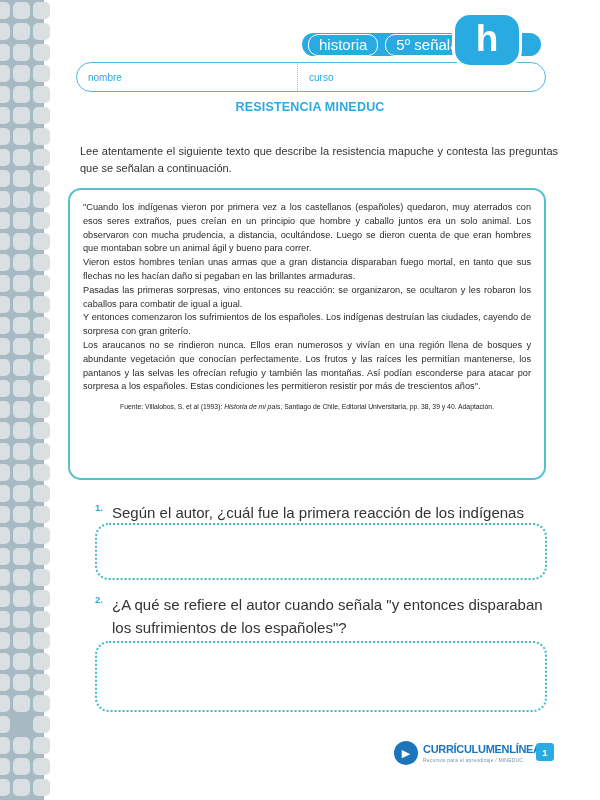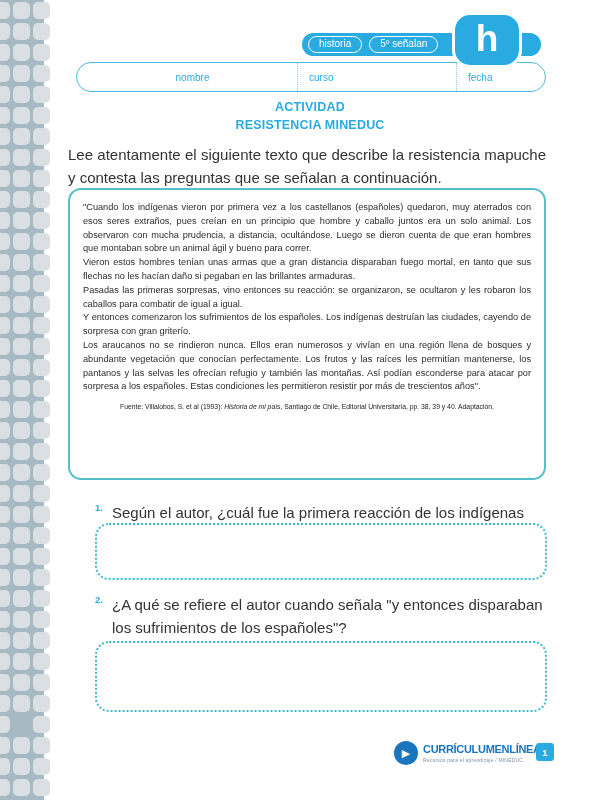--- a/index.html
+++ b/index.html
@@ -9,38 +9,38 @@
     background:#ffffff; position:relative; overflow:hidden;
     color:#333;
   }
   
   #sidebar-band { position:absolute; left:0; top:0; width:44px; height:800px; background:#a7b9c2; }
   #sidebar-squares { position:absolute; left:0; top:0; width:60px; height:800px; }
   #sidebar-squares .sq { position:absolute; width:17px; height:17px; border-radius:5px; background:#d9dfe2; }
   
   .tabs-bar { position:absolute; left:302px; top:33px; width:239px; height:23px;
     background:#29abe2; border-radius:12px; display:flex; align-items:center; padding-left:6px; gap:7px; }
-  .tab-pill { border:1.5px solid #ffffff; border-radius:10px; color:#fff; font-size:10px;
+  .tab-pill { border:1.5px solid #ffffff; border-radius:10px; color:#fff; font-size:15px;
     padding:2px 10px 3px; line-height:1; white-space:nowrap; background:transparent; }
   .h-tile { position:absolute; left:452px; top:12px; width:70px; height:56px; background:#29abe2;
     border:3px solid #ffffff; border-radius:18px; display:flex; align-items:center; justify-content:center;
     z-index:3; }
   .h-tile span { color:#fff; font-size:37px; font-weight:bold; line-height:1; margin-top:-4px; }
   
   .form-row { position:absolute; left:76px; top:62px; width:470px; height:30px;
     border:1px solid #4db9e4; border-radius:15px; display:flex; z-index:1; background:#fff; }
   .form-cell { display:flex; align-items:center; padding-left:11px; color:#29abe2; font-size:10px; }
-  .cell-nombre { width:220px;justify-content:center; }
+  .cell-nombre { width:220px; }
   .cell-curso  { width:159px; border-left:1px dotted #8ccdea;align-items:center; }
   .cell-fecha  { flex:1; border-left:1px dotted #8ccdea; }
   
   .title-block { position:absolute; left:65px; top:98px; width:490px; text-align:center; }
   .title-line { color:#29abe2; font-weight:bold; font-size:12.5px; line-height:1.45; letter-spacing:.2px; }
   
-  .instruction { position:absolute; left:68px; top:143px; width:478px; font-size:15px;
+  .instruction { position:absolute; left:80px; top:143px; width:478px; font-size:11px;
     line-height:1.55; color:#333; text-align:justify; }
   
   .reading-box { position:absolute; left:68px; top:188px; width:478px; height:292px;
     border:2.5px solid #55c0cb; border-radius:13px; padding:11px 13px 6px; background:#fff; }
   .reading-box p { font-size:9.2px; line-height:1.5; color:#2b2b2b; text-align:justify; }
   .source-line { margin-top:9px; font-size:6.8px; color:#222; text-align:center; white-space:nowrap; }
   .source-line .it { font-style:italic; }
   
   .question { position:absolute; display:flex; }
   .q1 { left:95px; top:502px; width:455px; }
@@ -189,27 +189,23 @@
   <span>h</span>
 </div>
 
 <div class="form-row">
   <div class="form-cell cell-nombre">
     <span>nombre</span>
   </div>
   <div class="form-cell cell-curso">
     <span>curso</span>
   </div>
-  <div class="form-cell cell-fecha">
-    <span>fecha</span>
-  </div>
 </div>
 
 <div class="title-block">
-  <div class="title-line">ACTIVIDAD</div>
   <div class="title-line">RESISTENCIA MINEDUC</div>
 </div>
 
 <div class="instruction">Lee atentamente el siguiente texto que describe la resistencia mapuche y contesta las preguntas que se señalan a continuación.</div>
 
 <div class="reading-box">
   <p>"Cuando los indígenas vieron por primera vez a los castellanos (españoles) quedaron, muy aterrados con esos seres extraños, pues creían en un principio que hombre y caballo juntos era un solo animal. Los observaron con mucha prudencia, a distancia, ocultándose. Luego se dieron cuenta de que eran hombres que montaban sobre un animal ágil y bueno para correr.</p>
   <p>Vieron estos hombres tenían unas armas que a gran distancia disparaban fuego mortal, en tanto que sus flechas no les hacían daño si pegaban en las brillantes armaduras.</p>
   <p>Pasadas las primeras sorpresas, vino entonces su reacción: se organizaron, se ocultaron y les robaron los caballos para combatir de igual a igual.</p>
   <p>Y entonces comenzaron los sufrimientos de los españoles. Los indígenas destruían las ciudades, cayendo de sorpresa con gran griterío.</p>

